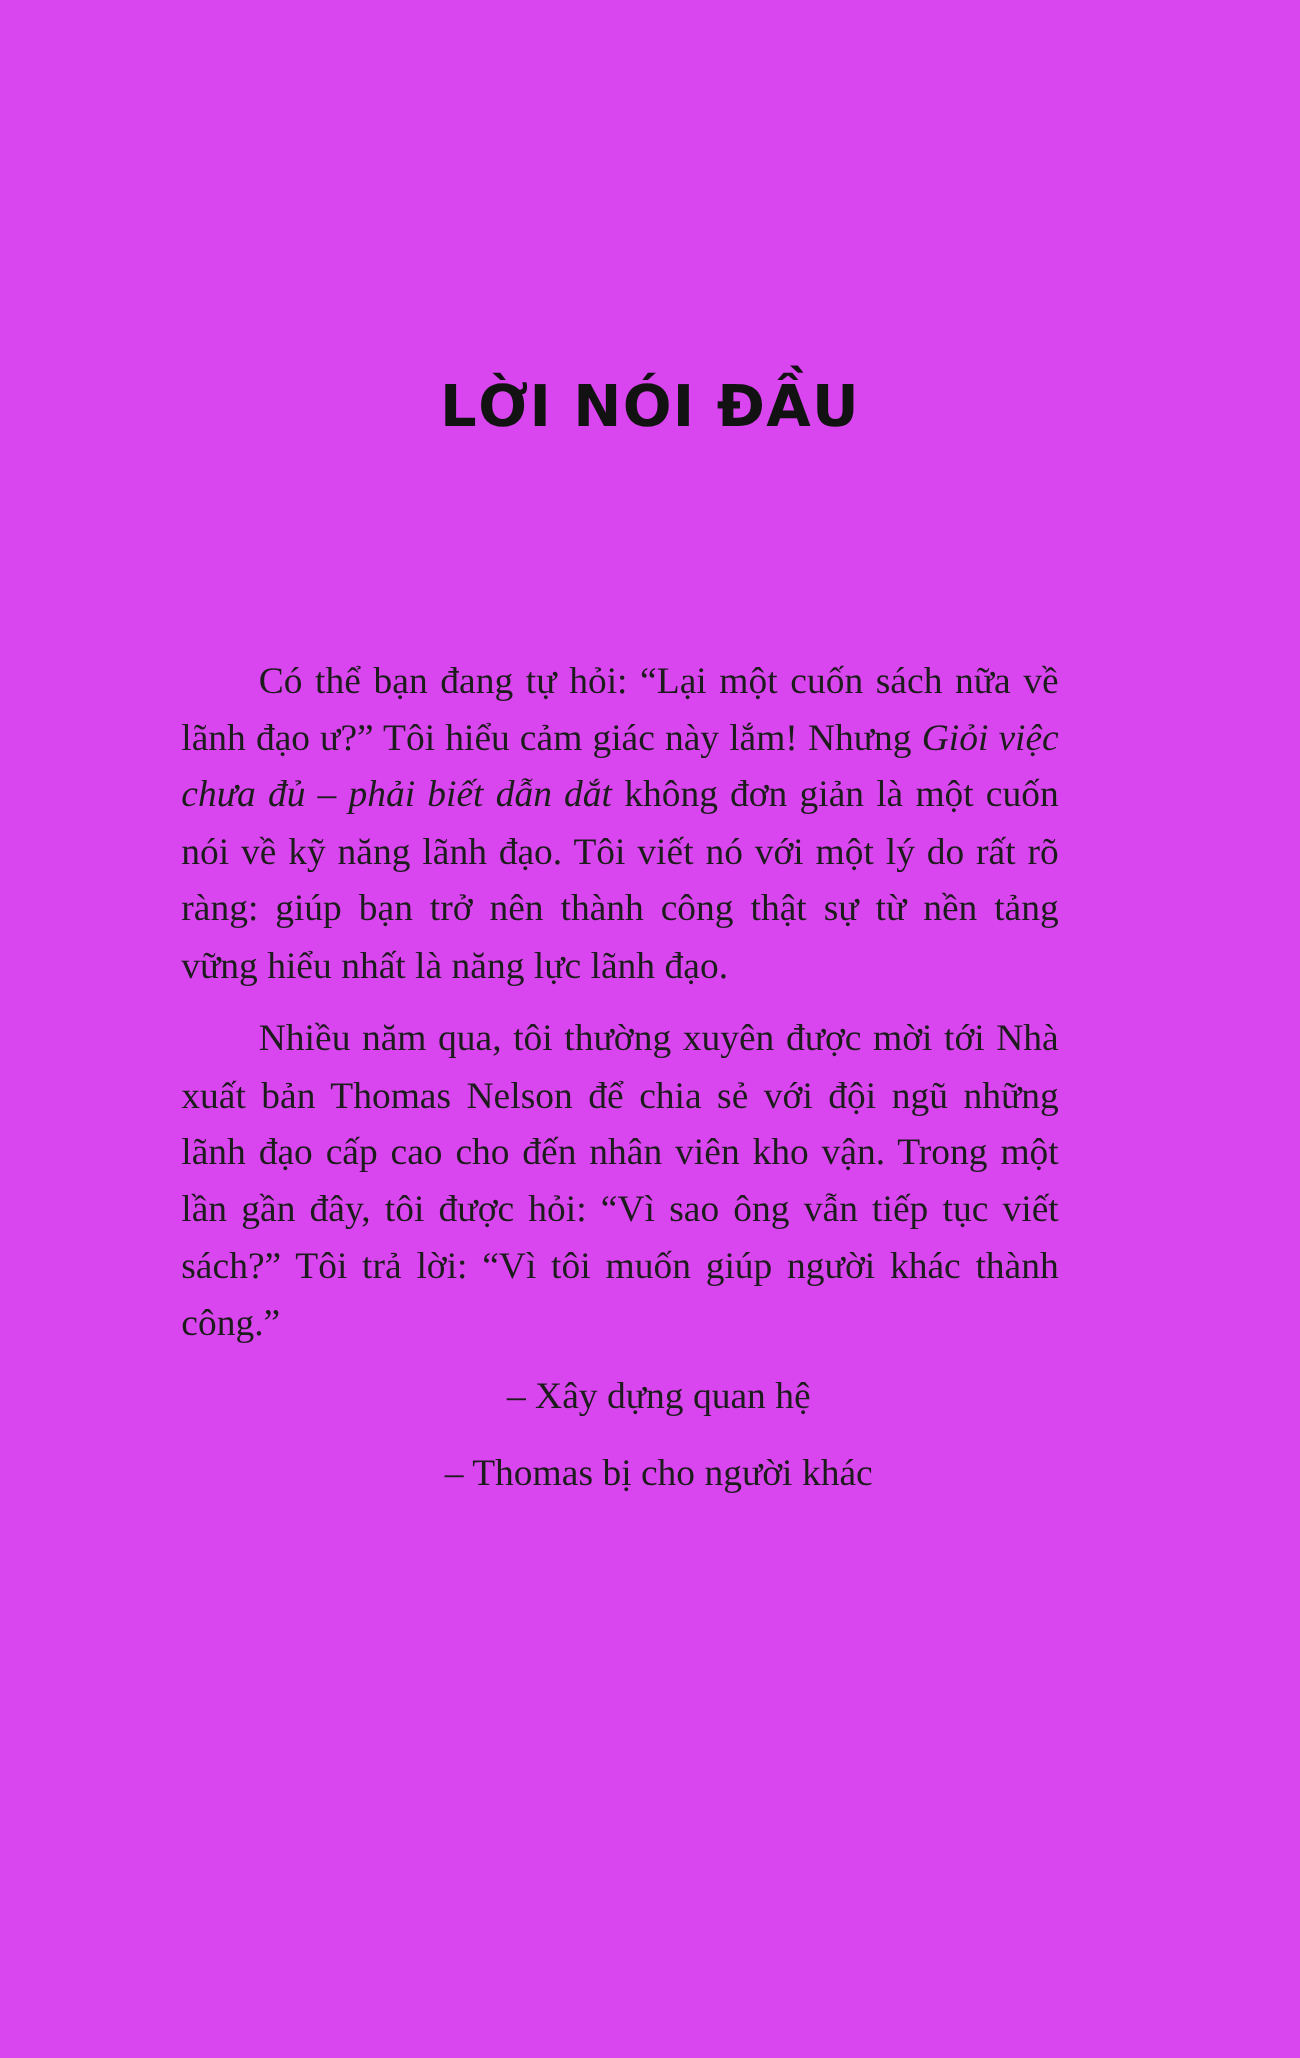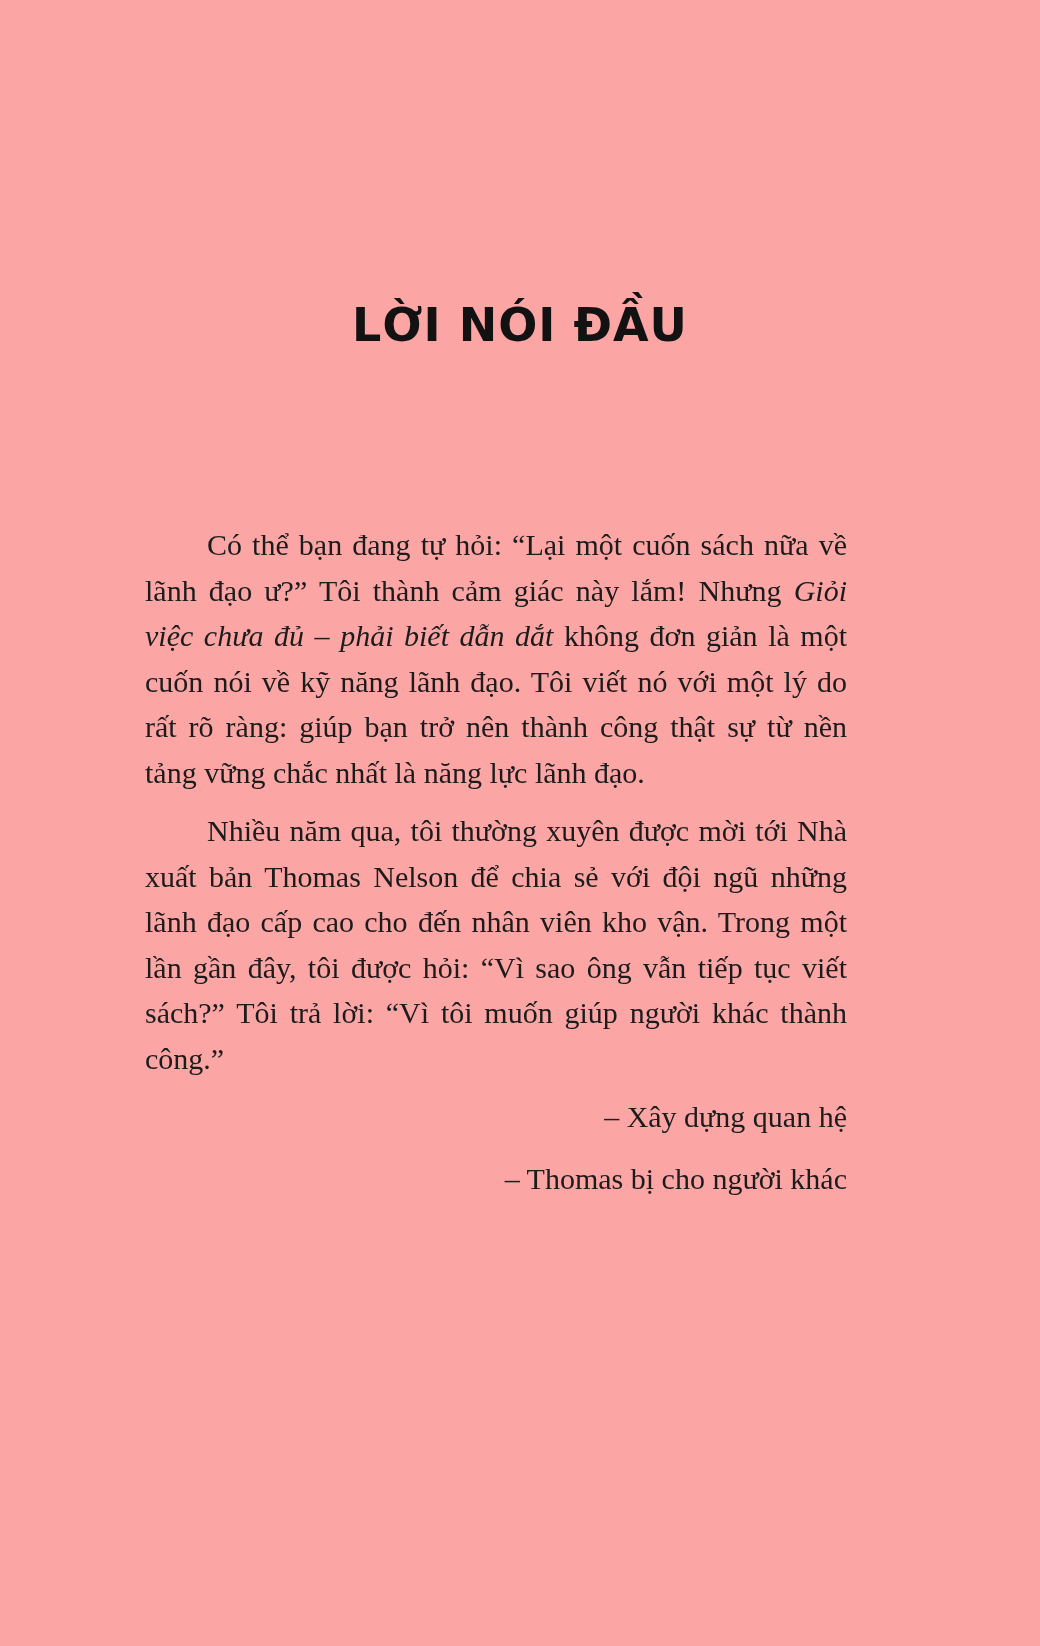--- a/index.html
+++ b/index.html
@@ -4,21 +4,21 @@
 <style>
   html, body {
     margin: 0;
     padding: 0;
     background: #ffffff;
   }
   .page {
     position: relative;
     width: 1040px;
     height: 1646px;
-    background: #fca5a5;
+    background: #d946ef;
     overflow: hidden;
     font-family: "Liberation Serif", serif;
     color: #1c1c1c;
   }
   .page-title {
     position: absolute;
     top: 298px;
     left: 0;
     width: 100%;
     margin: 0;
@@ -37,30 +37,30 @@
     font-size: 30px;
     line-height: 45.5px;
     text-align: justify;
   }
   .page-body p {
     margin: 0 0 13px 0;
     text-indent: 62px;
   }
   .page-body p.list-item {
     margin: 3px 0 16px 0;
-    text-align: right;
+    text-align: center;
   }
   .seg-italic {
     font-style: italic;
   }
 </style>
 </head>
 <body>
 
 <div class="page">
   <h1 class="page-title">LỜI NÓI ĐẦU</h1>
   <div class="page-body" id="page-body">
-      <p class="para"><span>Có thể bạn đang tự hỏi: “Lại một cuốn sách nữa về lãnh đạo ư?” Tôi thành cảm giác này lắm! Nhưng </span><span class="seg-italic">Giỏi việc chưa đủ – phải biết dẫn dắt</span><span> không đơn giản là một cuốn nói về kỹ năng lãnh đạo. Tôi viết nó với một lý do rất rõ ràng: giúp bạn trở nên thành công thật sự từ nền tảng vững chắc nhất là năng lực lãnh đạo.</span></p>
+      <p class="para"><span>Có thể bạn đang tự hỏi: “Lại một cuốn sách nữa về lãnh đạo ư?” Tôi hiểu cảm giác này lắm! Nhưng </span><span class="seg-italic">Giỏi việc chưa đủ – phải biết dẫn dắt</span><span> không đơn giản là một cuốn nói về kỹ năng lãnh đạo. Tôi viết nó với một lý do rất rõ ràng: giúp bạn trở nên thành công thật sự từ nền tảng vững hiểu nhất là năng lực lãnh đạo.</span></p>
       <p class="para"><span>Nhiều năm qua, tôi thường xuyên được mời tới Nhà xuất bản Thomas Nelson để chia sẻ với đội ngũ những lãnh đạo cấp cao cho đến nhân viên kho vận. Trong một lần gần đây, tôi được hỏi: “Vì sao ông vẫn tiếp tục viết sách?” Tôi trả lời: “Vì tôi muốn giúp người khác thành công.”</span></p>
       <p class="list-item"><span>– Xây dựng quan hệ</span></p>
       <p class="list-item"><span>– Thomas bị cho người khác</span></p>
     </div>
 </div>
 
 </body></html>

